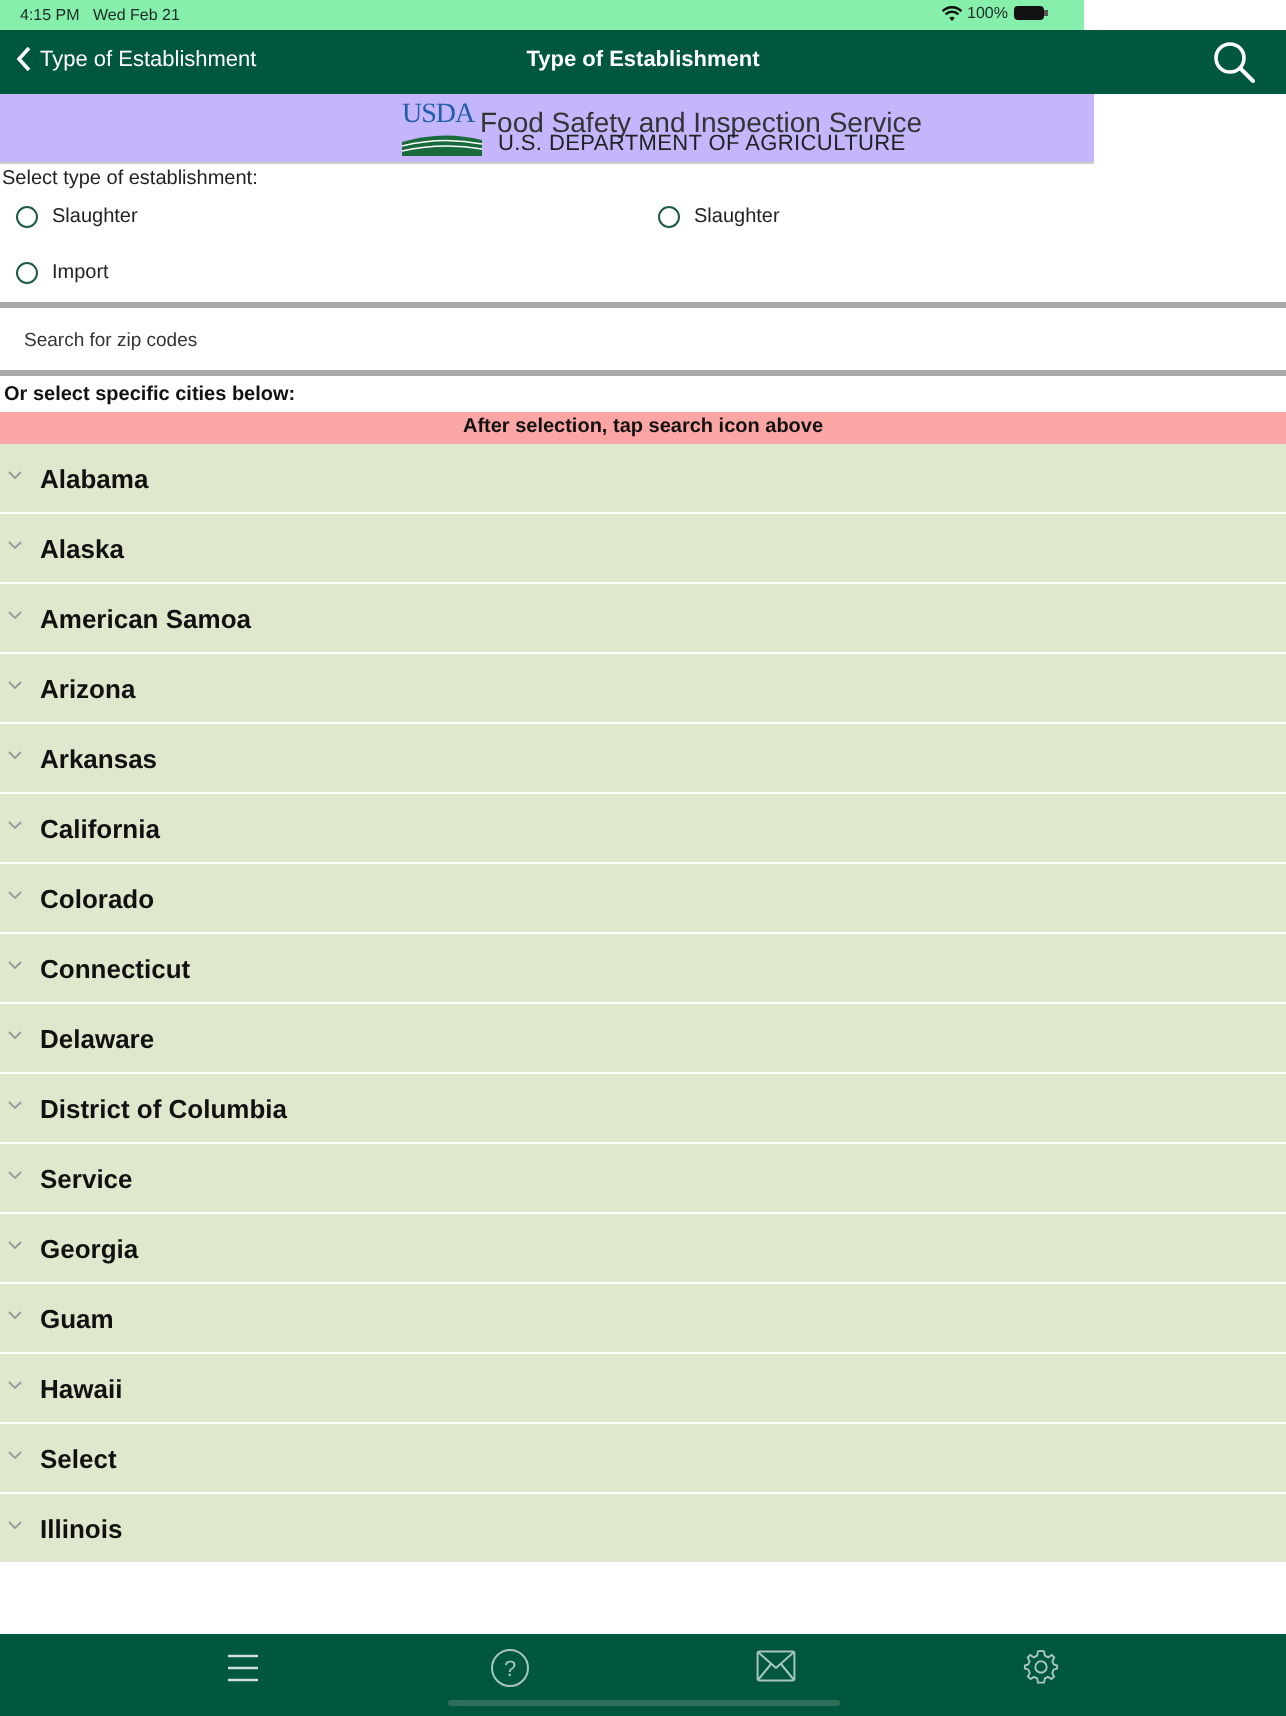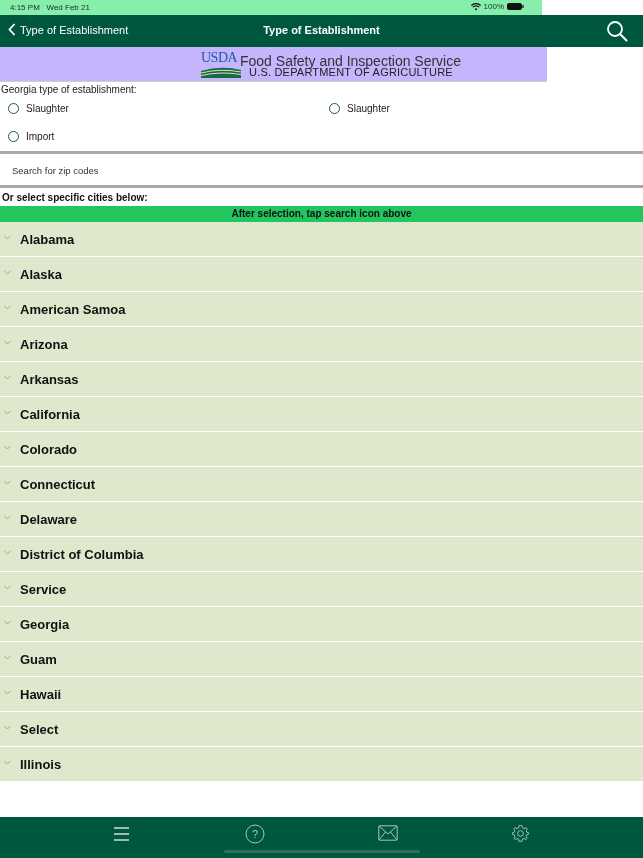--- a/index.html
+++ b/index.html
@@ -19,21 +19,21 @@
   .agency-small { position: absolute; left: 240px; top: 6px; font-size: 14px; color: #333; }
   .agency-big { position: absolute; left: 249px; top: 19px; font-size: 11px; color: #222; letter-spacing: 0.2px; }
   .select-label { position: absolute; left: 1px; top: 84px; font-size: 10px; color: #222; }
   .radio { position: absolute; display: flex; align-items: center; gap: 7px; font-size: 10px; color: #222; cursor: pointer; }
   .radio .circle { width: 11px; height: 11px; border: 1.5px solid #1d5c45; border-radius: 50%; }
   .sep { position: absolute; left: 0; width: 643px; height: 3px; background: #a9a9a9; }
   .zip { position: absolute; left: 0; top: 155px; width: 643px; height: 31px; background: #fff; }
   .zip input { border: none; outline: none; width: 100%; height: 100%; padding-left: 12px; font-size: 9.5px; font-family: "Liberation Sans", sans-serif; color: #222; background: transparent; }
   .zip input::placeholder { color: #333; }
   .cities-label { position: absolute; left: 2px; top: 192px; font-size: 10px; font-weight: bold; color: #111; }
-  .hint { position: absolute; left: 0; top: 206px; width: 643px; height: 16px; background: #22c55e; text-align: center; font-size: 10px; font-weight: bold; color: #111; line-height: 16px; }
+  .hint { position: absolute; left: 0; top: 206px; width: 643px; height: 16px; background: #fca5a5; text-align: center; font-size: 10px; font-weight: bold; color: #111; line-height: 16px; }
   .list { position: absolute; left: 0; top: 222px; width: 643px; height: 595px; overflow: hidden; }
   .row { height: 35px; position: relative; cursor: pointer; }
   .row .band { position: absolute; left: 0; top: 0; width: 643px; height: 34px; background: #dfe8cd; }
   .row .chev { position: absolute; left: 4px; top: 12px; width: 7px; height: 7px; }
   .row .name { position: absolute; left: 20px; top: 10px; font-size: 13px; font-weight: bold; color: #111; }
   .tabbar { position: absolute; left: 0; top: 817px; width: 643px; height: 41px; background: #00573f; }
   .tab { position: absolute; top: 7px; cursor: pointer; }
   .homebar { position: absolute; left: 224px; top: 33px; width: 196px; height: 3px; border-radius: 2px; background: #2f6e59; }
 </style>
 </head>
@@ -72,21 +72,21 @@
   <span class="usda-text">USDA</span>
   <svg class="usda-wave" width="40" height="11" viewBox="0 0 40 11">
       <path d="M0 4 Q20 -2 40 3 L40 11 L0 11 Z" fill="#1a6b3c"></path>
       <path d="M0 6 Q20 1 40 5" stroke="#fff" stroke-width="0.8" fill="none"></path>
       <path d="M0 8.5 Q20 4 40 7.5" stroke="#fff" stroke-width="0.8" fill="none"></path>
     </svg>
   <span class="agency-small">Food Safety and Inspection Service</span>
   <span class="agency-big">U.S. DEPARTMENT OF AGRICULTURE</span>
 </div>
 
-<div class="select-label">Georgia type of establishment:</div>
+<div class="select-label">Select type of establishment:</div>
 <div class="radio" style="left:8px; top:103px;">
   <span class="circle"></span>
   <span>Slaughter</span>
 </div>
 <div class="radio" style="left:329px; top:103px;">
   <span class="circle"></span>
   <span>Slaughter</span>
 </div>
 <div class="radio" style="left:8px; top:131px;">
   <span class="circle"></span>

